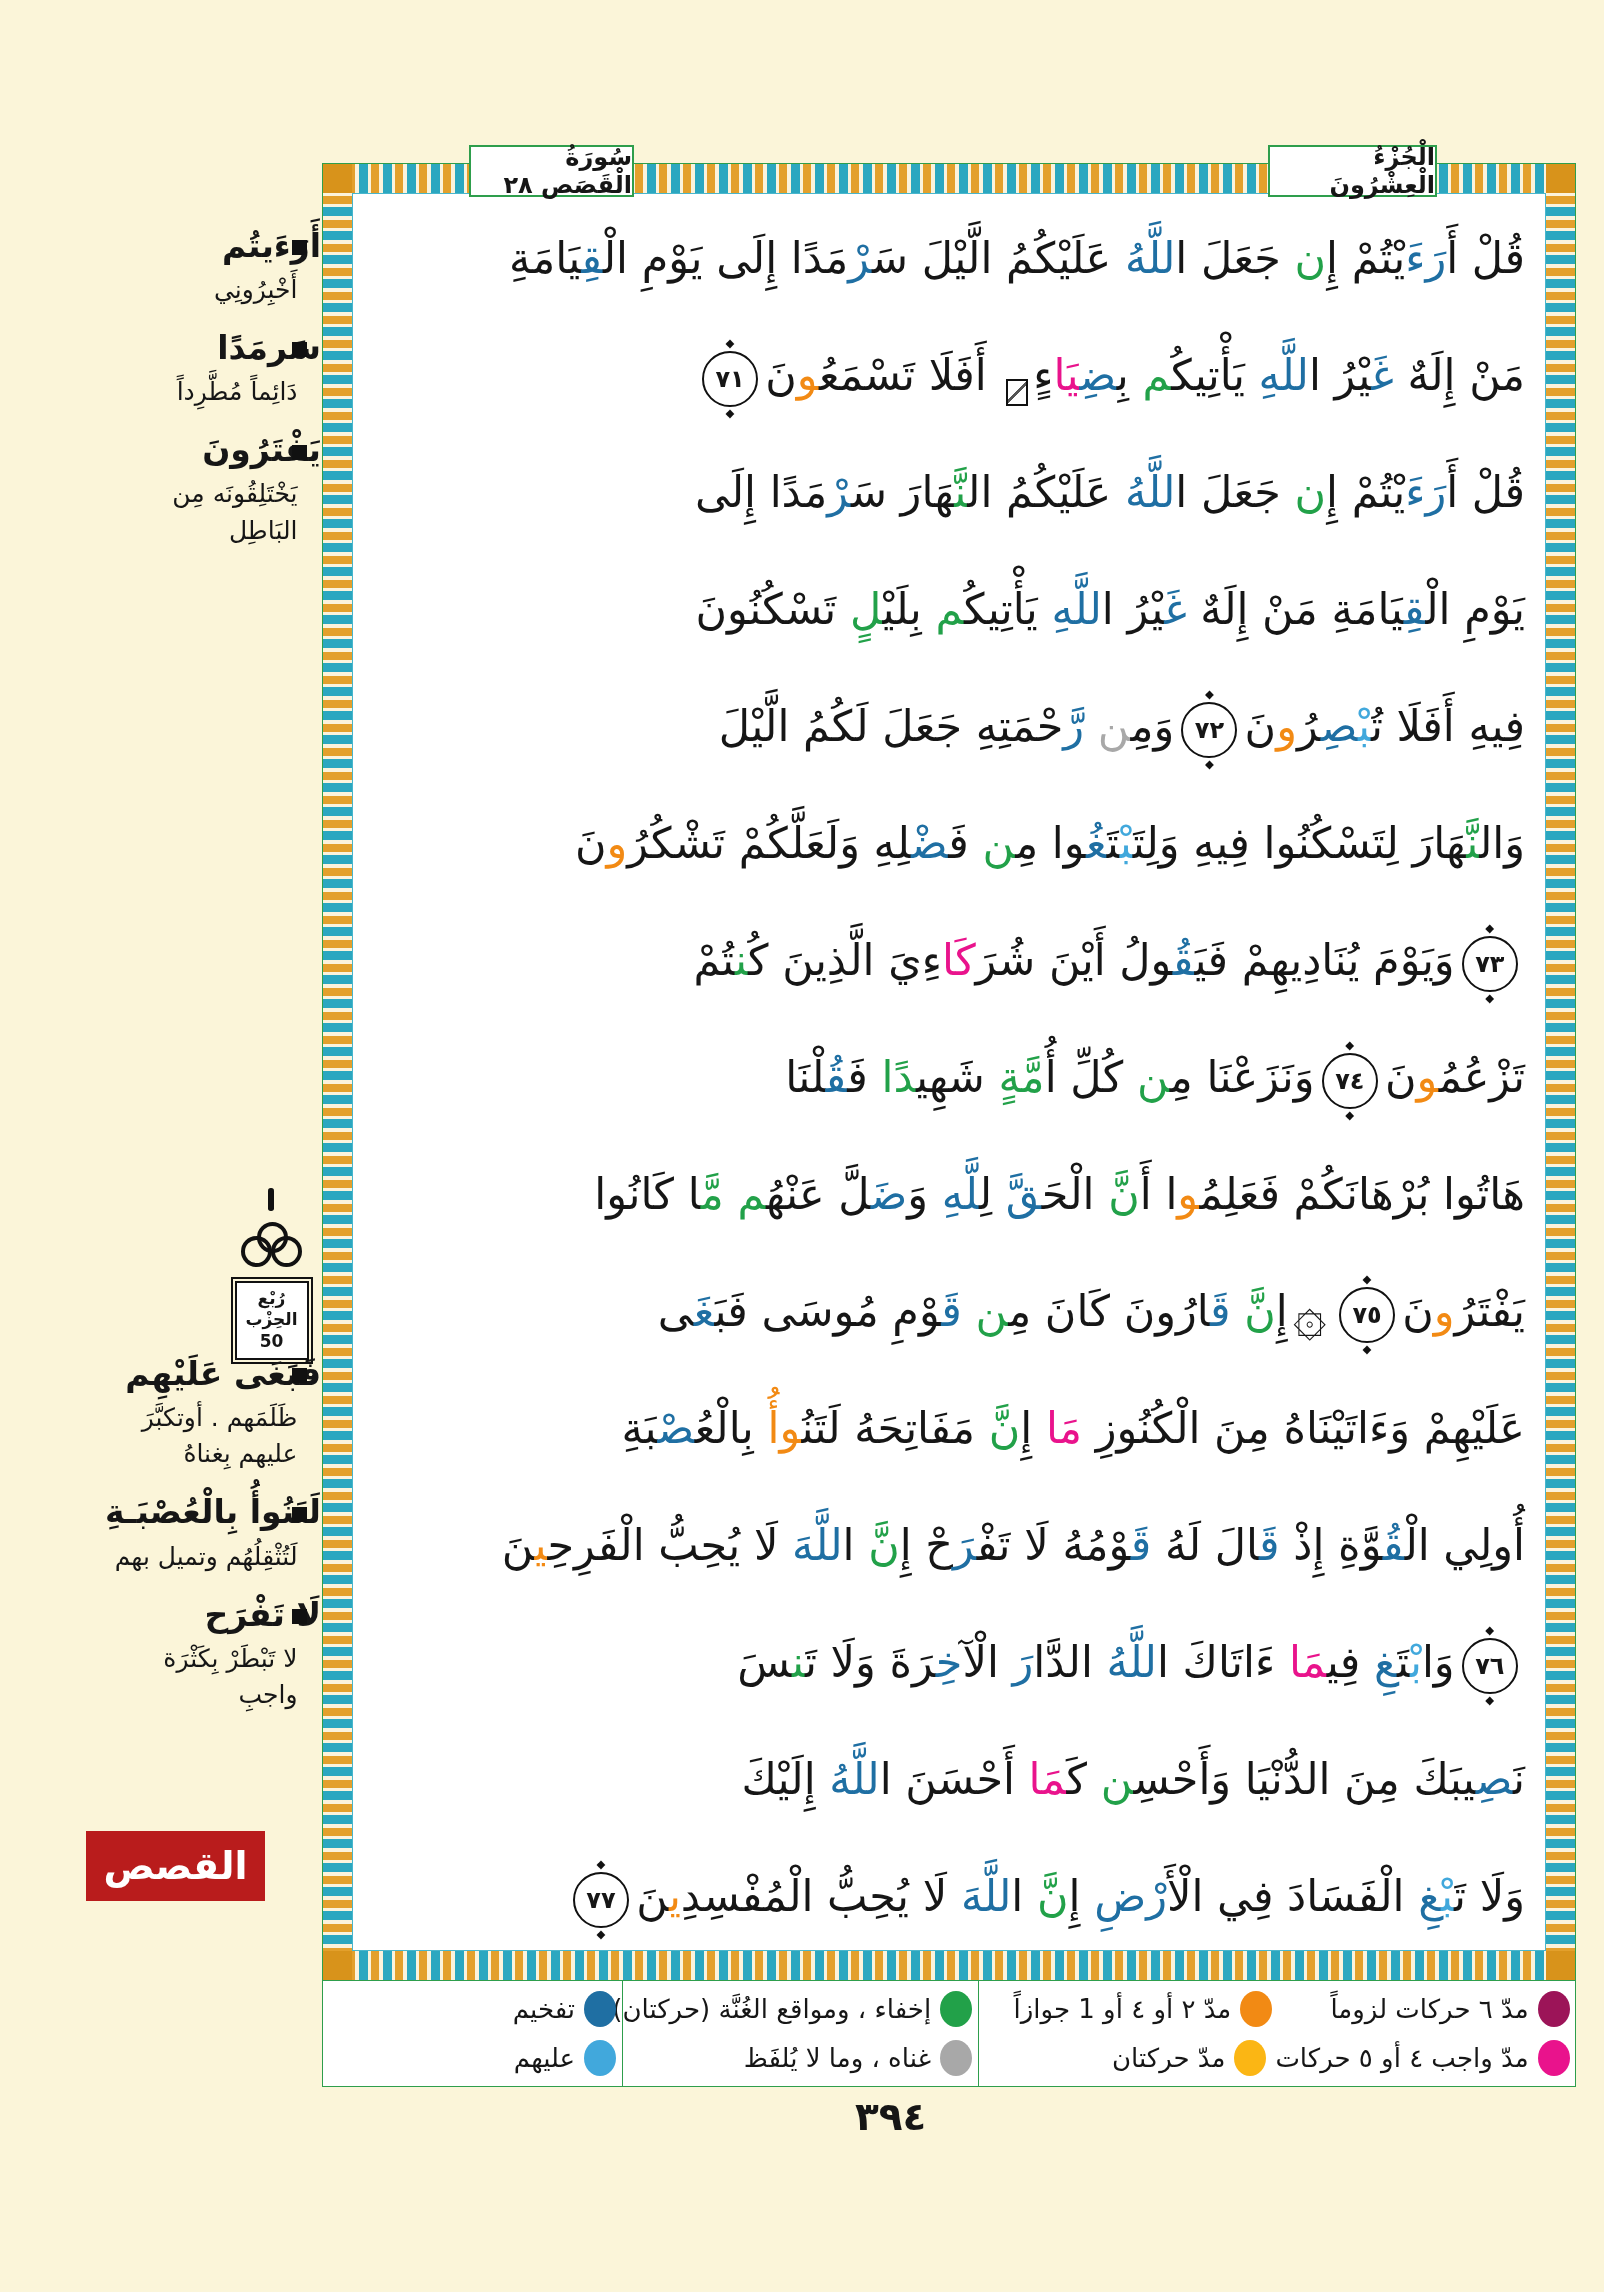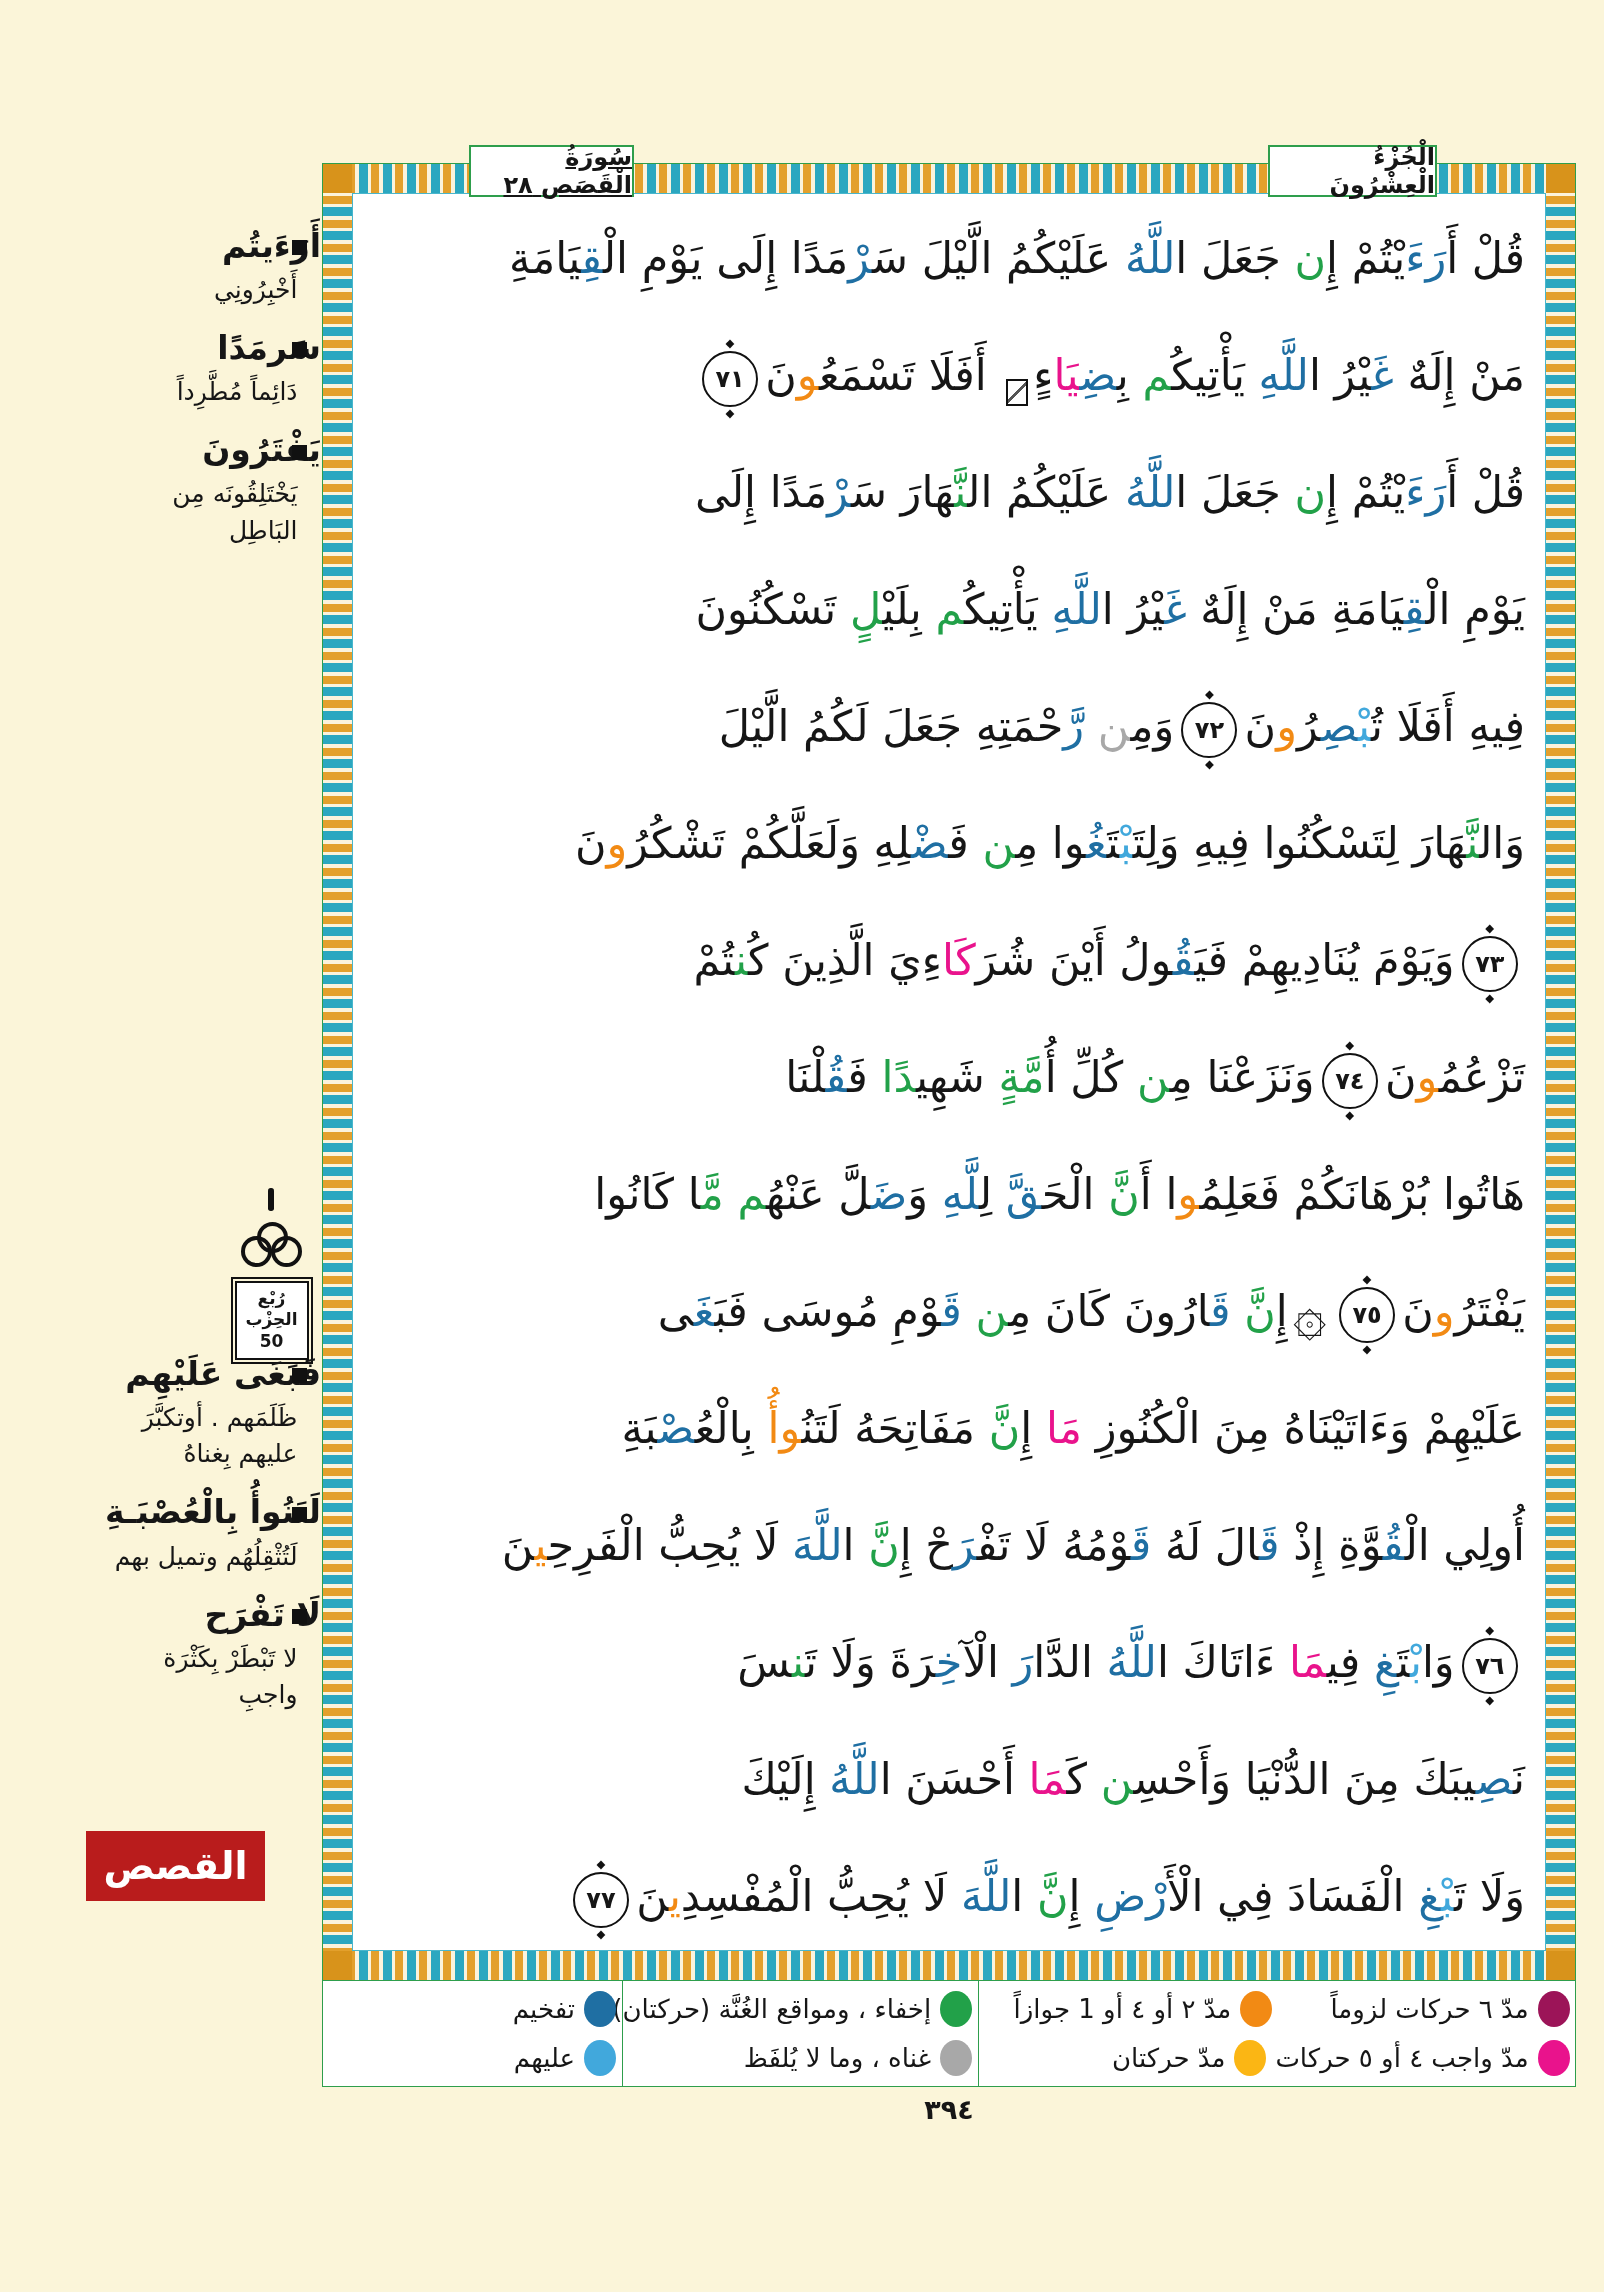--- a/index.html
+++ b/index.html
@@ -8,21 +8,21 @@
     background:#FBF5D9;
     font-family:"DejaVu Sans", sans-serif;
     color:#161616;
   }
   
   .cartouche{
     position:absolute;background:#fff;border:2.7px solid #2E9E4C;
     display:flex;align-items:center;justify-content:center;
     font-size:24px;font-weight:bold;z-index:5;direction:rtl;
   }
-  .cartouche.surah{left:469px;top:145px;width:161px;height:48px;text-decoration:underline;}
+  .cartouche.surah{left:469px;top:145px;width:161px;height:48px;}
   .cartouche.juz{left:1268px;top:145px;width:165px;height:48px;}
   
   .frame{
     position:absolute;left:322px;top:163px;width:1254px;height:1818px;
     box-sizing:border-box;border:1.8px solid #2E9E4C;background:#fff;
   }
   .band{position:absolute;background:#2BA7C0;}
   .band.h{background:repeating-linear-gradient(90deg,#E3A02C 0 8px,#FBF3DC 8px 11.6px,#2BA7C0 11.6px 20.6px,#FBF3DC 20.6px 24px);}
   .band.v{background:repeating-linear-gradient(0deg,#E3A02C 0 8px,#FBF3DC 8px 11.6px,#2BA7C0 11.6px 20.6px,#FBF3DC 20.6px 24px);}
   .band.top{left:0;top:0;right:0;height:29px;}
@@ -97,22 +97,22 @@
   .legend-sec:last-child{border-left:none;}
   .legend-sec.s-right{width:627px;}
   .legend-sec.s-mid{width:356px;}
   .legend-sec.s-left{width:313px;}
   .legend-row{display:flex;align-items:center;justify-content:flex-start;gap:9px;direction:rtl;}
   .legend-entry{display:flex;align-items:center;gap:9px;direction:rtl;flex:1;}
   .legend-dot{width:32px;height:36px;border-radius:50%;flex:0 0 auto;}
   .legend-label{font-size:26px;white-space:nowrap;}
   
   .page-number{
-    position:absolute;left:855px;top:2094px;width:188px;text-align:center;
-    font-size:27px;font-weight:bold;
+    position:absolute;left:855px;top:2094px;width:188px;text-align:left;
+    font-size:39px;font-weight:bold;
   }
 </style>
 </head>
 <body>
 
 <div class="cartouche surah">
   <span>سُورَةُ الْقَصَص ٢٨</span>
 </div>
 <div class="cartouche juz">
   <span>الْجُزْءُ الْعِشْرُونَ</span>

